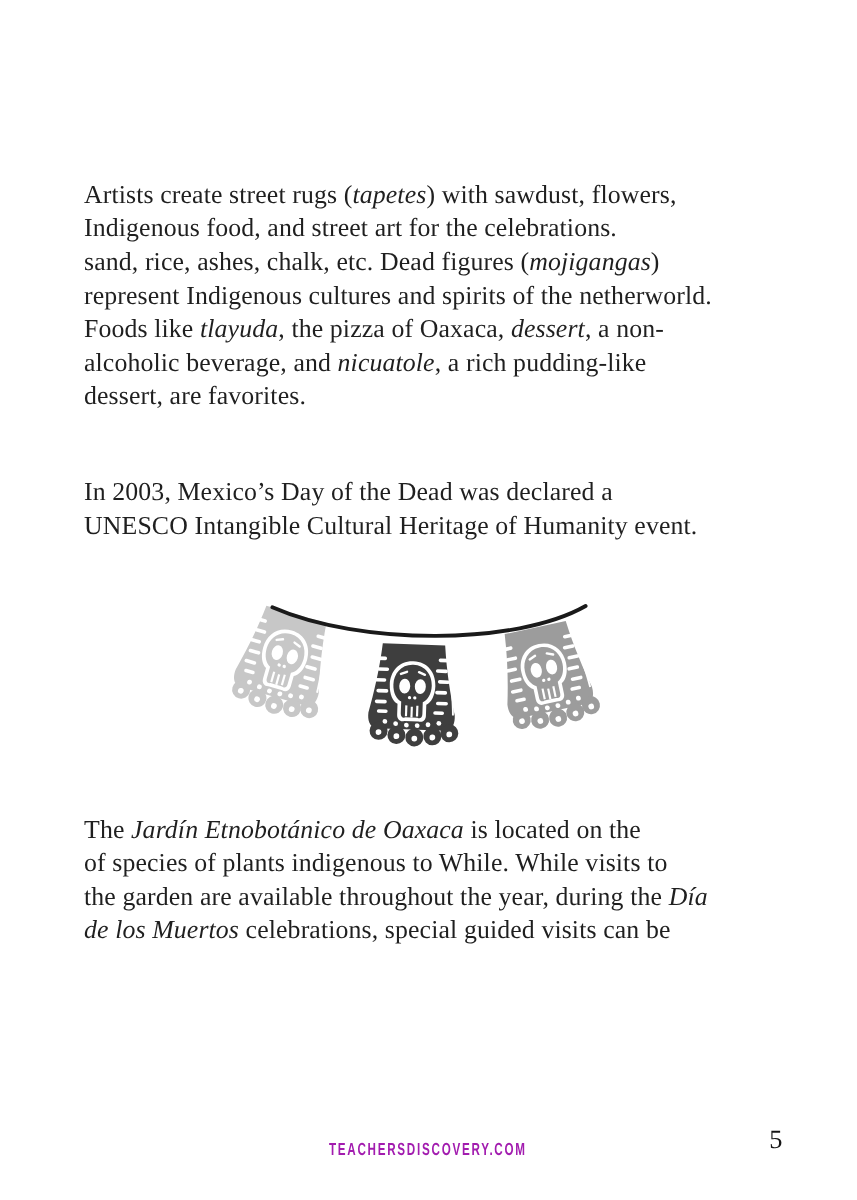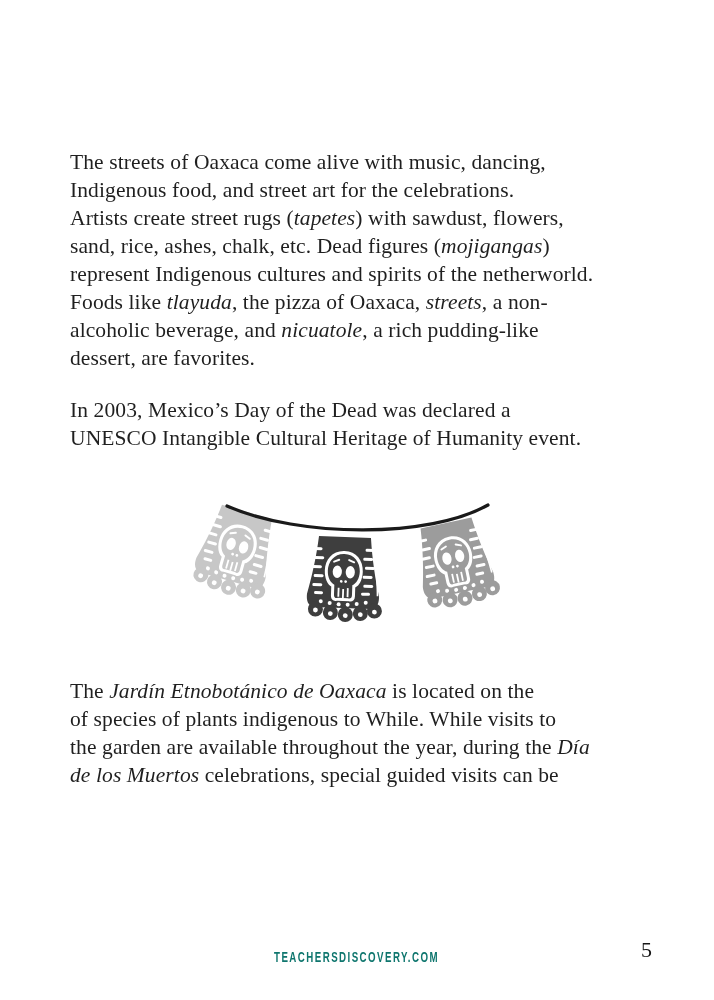--- a/index.html
+++ b/index.html
@@ -36,47 +36,46 @@
   .footer-site {
     position: absolute;
     left: 0;
     top: 950px;
     width: 714px;
     text-align: center;
     font-family: "Liberation Sans", sans-serif;
     font-size: 13.5px;
     font-weight: 700;
     letter-spacing: 2px;
-    color: #0f766e;
+    color: #a21caf;
   }
   .footer-site .squeeze {
     display: inline-block;
     transform: scale(0.72, 1.08);
     transform-origin: center;
   }
   .page-num {
     position: absolute;
     right: 62px;
     top: 937px;
     font-size: 22px;
     color: #161616;
   }
 </style>
 </head>
 <body>
 
 <div class="page">
 
   <div class="para para-streets">
-      <div class="line"><span>The streets of Oaxaca come alive with music, dancing,</span></div>
+      <div class="line"><span>Artists create street rugs (</span><span class="it">tapetes</span><span>) with sawdust, flowers,</span></div>
       <div class="line"><span>Indigenous food, and street art for the celebrations.</span></div>
-      <div class="line"><span>Artists create street rugs (</span><span class="it">tapetes</span><span>) with sawdust, flowers,</span></div>
       <div class="line"><span>sand, rice, ashes, chalk, etc. Dead figures (</span><span class="it">mojigangas</span><span>)</span></div>
       <div class="line"><span>represent Indigenous cultures and spirits of the netherworld.</span></div>
-      <div class="line"><span>Foods like </span><span class="it">tlayuda</span><span>, the pizza of Oaxaca, </span><span class="it">streets</span><span>, a non-</span></div>
+      <div class="line"><span>Foods like </span><span class="it">tlayuda</span><span>, the pizza of Oaxaca, </span><span class="it">dessert</span><span>, a non-</span></div>
       <div class="line"><span>alcoholic beverage, and </span><span class="it">nicuatole</span><span>, a rich pudding-like</span></div>
       <div class="line"><span>dessert, are favorites.</span></div>
     </div>
 
   <div class="para para-unesco">
       <div class="line"><span>In 2003, Mexico’s Day of the Dead was declared a</span></div>
       <div class="line"><span>UNESCO Intangible Cultural Heritage of Humanity event.</span></div>
     </div>
 
   <svg class="banner" viewBox="0 0 360 150">

